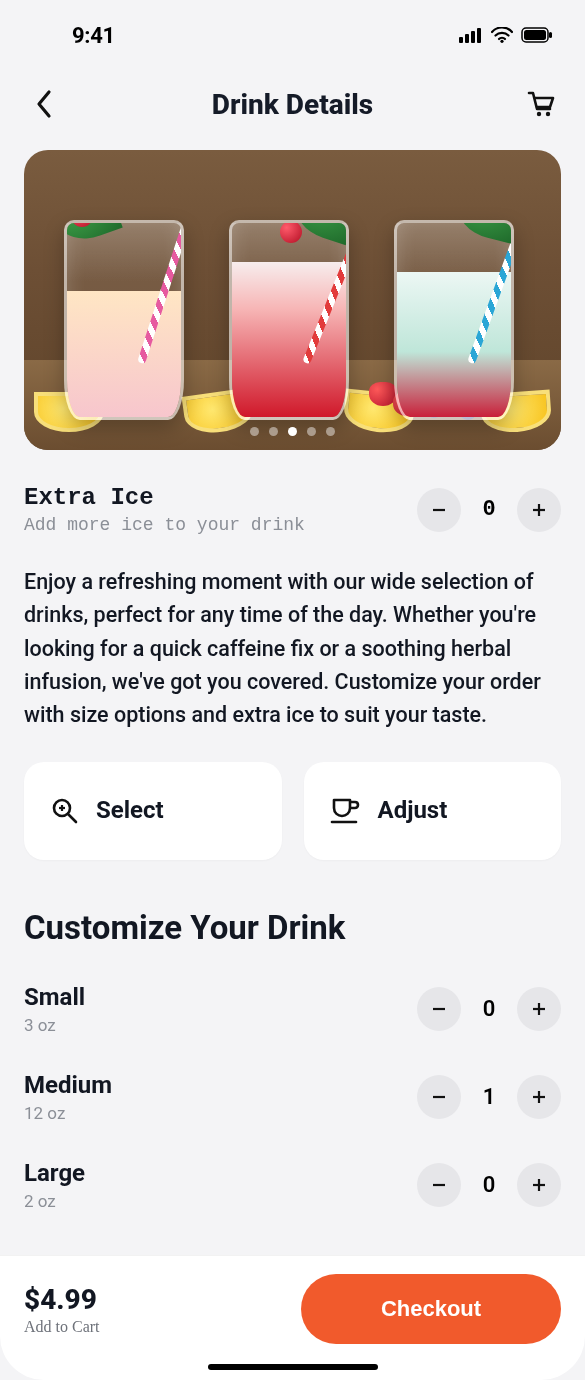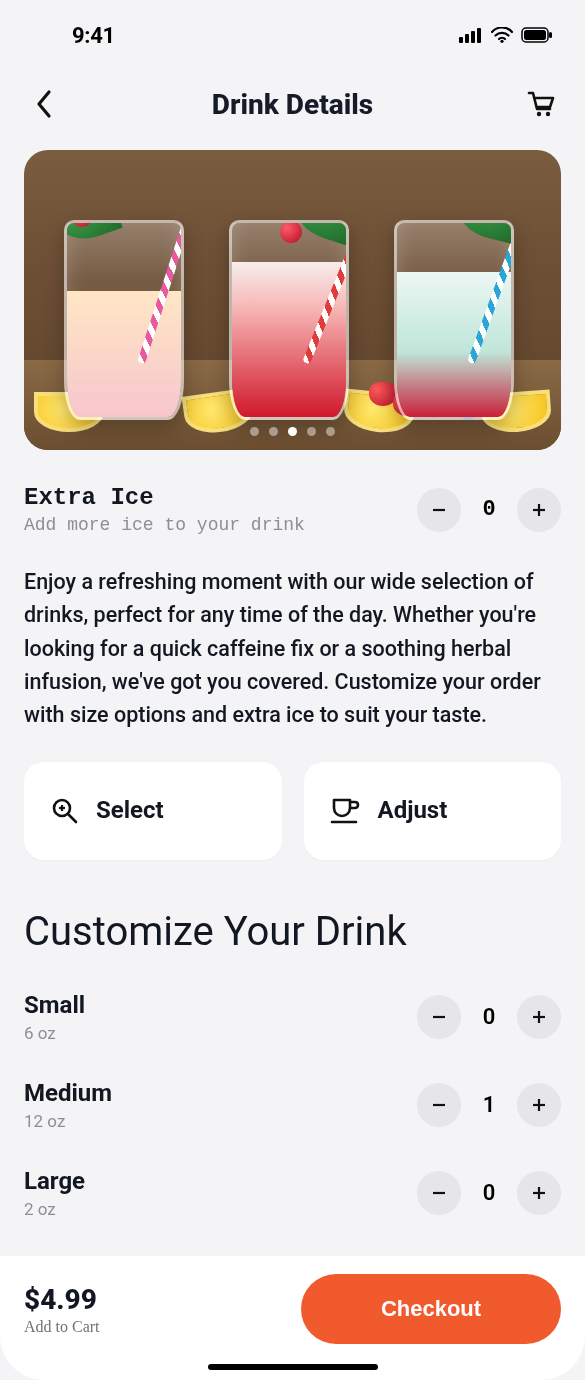--- a/index.html
+++ b/index.html
@@ -172,21 +172,21 @@
     padding: 34px 26px;
     display:flex; align-items:flex-start; gap:16px;
     box-shadow: 0 1px 2px rgba(0,0,0,0.03);
     cursor:pointer;
   }
   .card svg { flex-shrink:0; }
   .card .lbl { font-size:24px; font-weight:700; color:#121722; }
 
   
   .h2 {
-    font-size:40px; font-weight:400; color:#121722;
+    font-size:33px; font-weight:700; color:#121722;
     margin-top: 48px;
   }
   .size-row {
     display:flex; align-items:center; justify-content:space-between;
     margin-top: 36px;
     gap: 11px;
   }
   .size-row .labels .t { font-size:24px; font-weight:700; color:#121722; }
   .size-row .labels .s { font-size:17px; color:#8b8f97; margin-top:4px; }
 
@@ -338,21 +338,21 @@
       <span class="lbl">Adjust</span>
     </div>
   </div>
 
   <div class="h2">Customize Your Drink</div>
 
   <div id="sizes">
       <div class="size-row">
     <div class="labels">
       <div class="t">Small</div>
-      <div class="s">6 oz</div>
+      <div class="s">3 oz</div>
     </div>
     <div class="stepper">
       <div class="step-btn">
         <svg width="18" height="18" viewBox="0 0 18 18">
               <line x1="3" y1="9" x2="15" y2="9" stroke="#111" stroke-width="2.2"></line>
             </svg>
       </div>
       <div class="step-val">0</div>
       <div class="step-btn">
         <svg width="18" height="18" viewBox="0 0 18 18">

